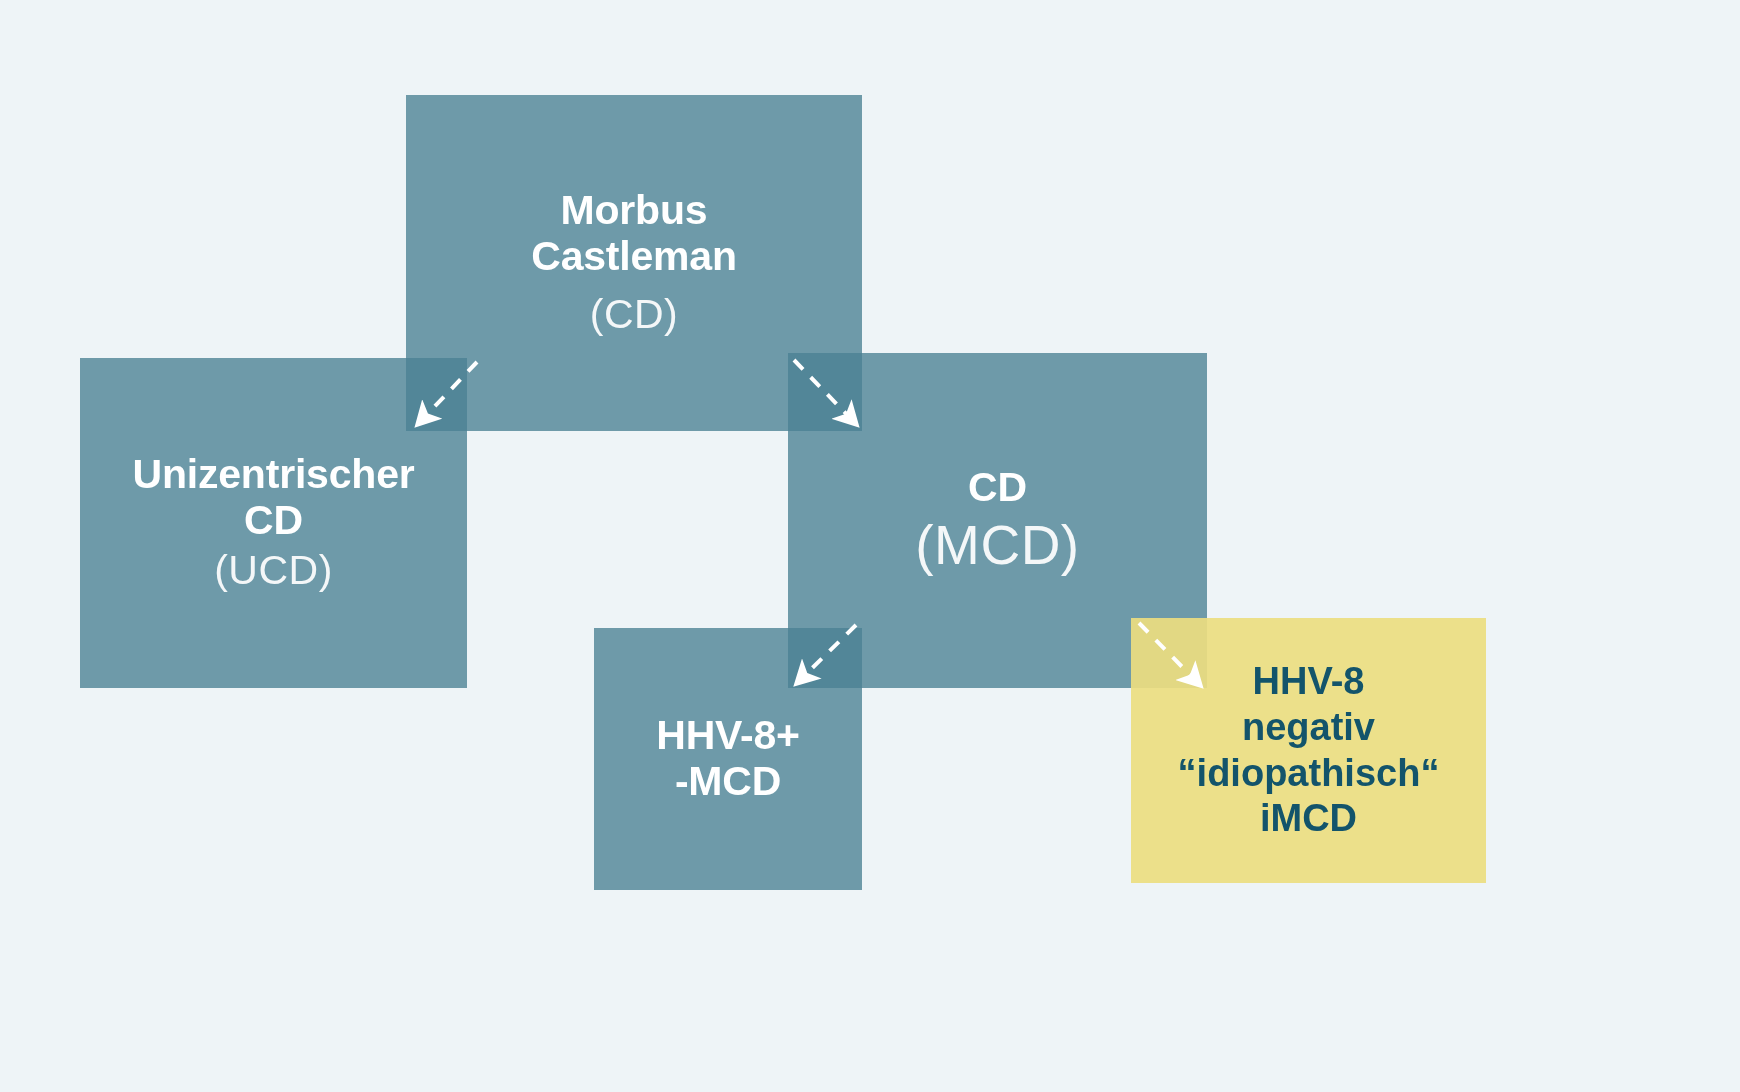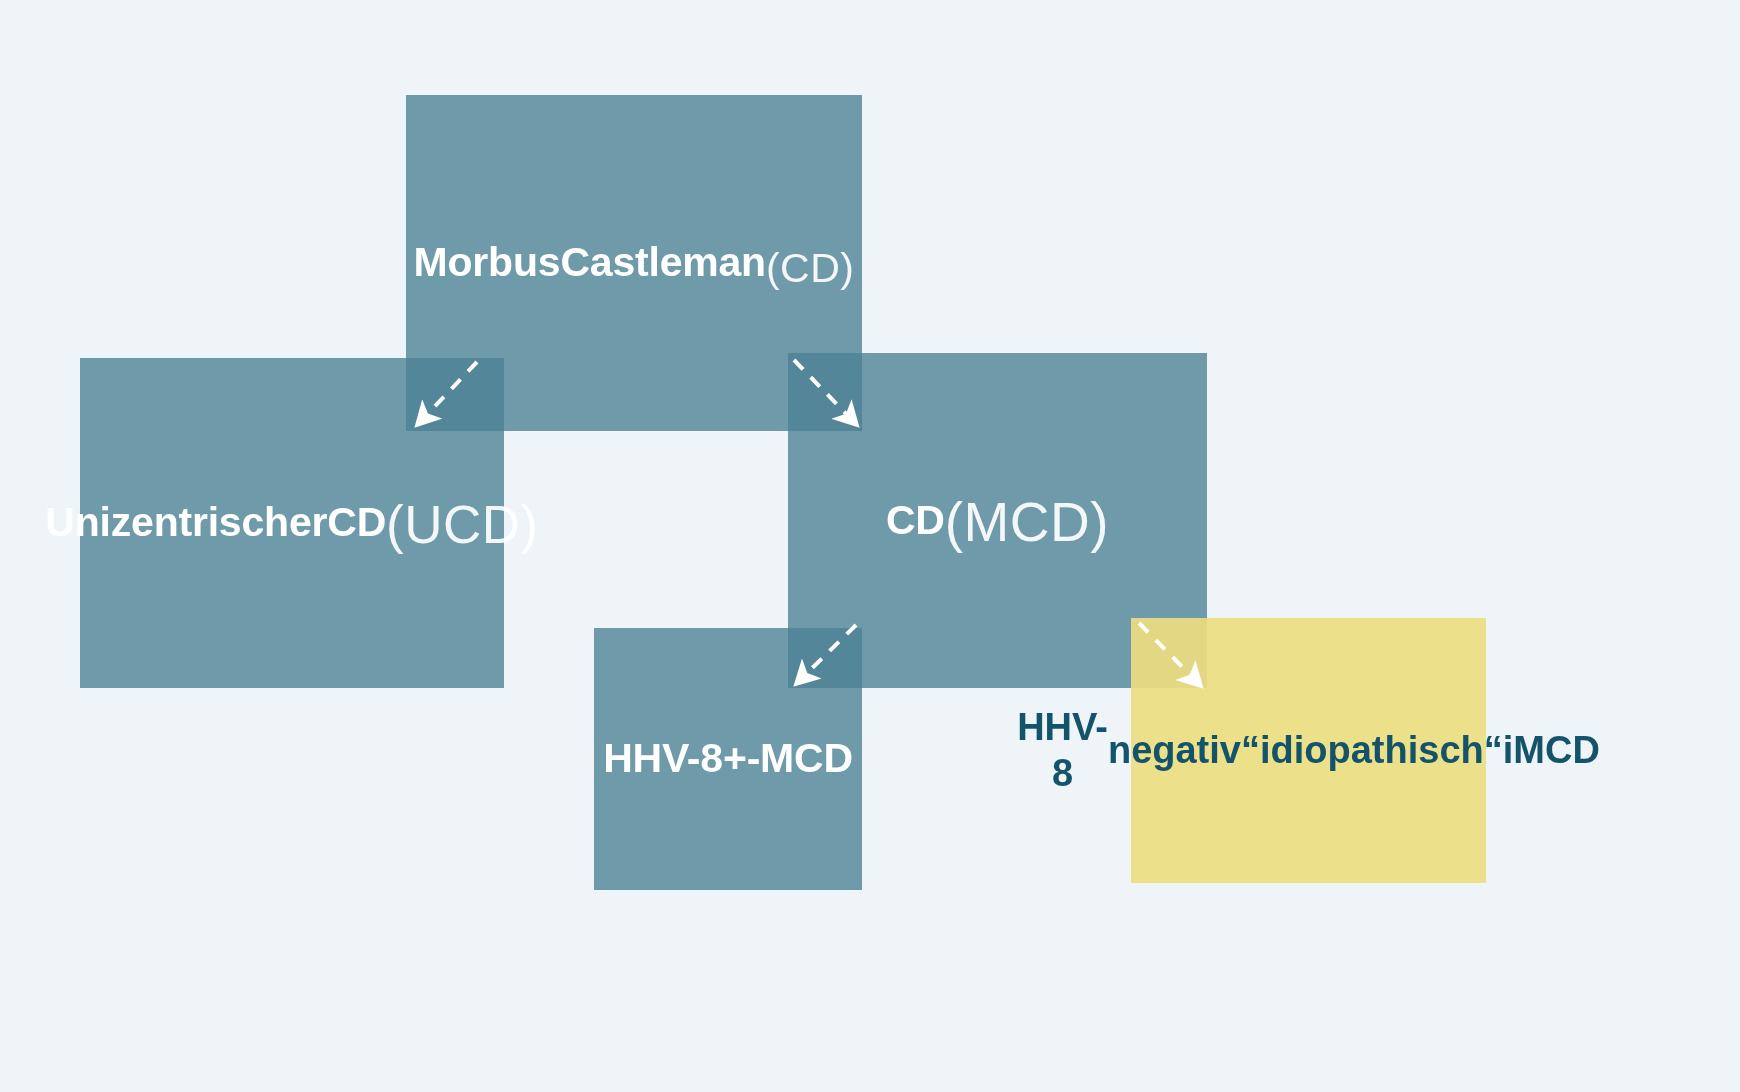--- a/index.html
+++ b/index.html
@@ -19,20 +19,21 @@
     width: 1740px;
     height: 1092px;
     background: #eef4f7;
   }
 
   
   .node {
     position: absolute;
     box-sizing: border-box;
     display: flex;
+    flex-direction: column;
     align-items: center;
     justify-content: center;
     text-align: center;
     line-height: 1.12;
   }
   .node.blue {
     background: rgba(74, 128, 148, 0.78);
     color: #ffffff;
   }
   .node.yellow {
@@ -53,24 +54,24 @@
   
   #node-cd {
     left: 406px;  top: 95px;
     width: 456px; height: 336px;
     font-size: 41px;
   }
   #node-cd .abbr { font-size: 41px; margin-top: 12px; }
 
   #node-ucd {
     left: 80px;   top: 358px;
-    width: 424px; height: 330px;
+    width: 387px; height: 330px;
     font-size: 41px;
   }
-  #node-ucd .abbr { font-size: 53px; margin-top: 4px; }
+  #node-ucd .abbr { font-size: 41px; margin-top: 4px; }
 
   #node-mcd {
     left: 788px;  top: 353px;
     width: 419px; height: 335px;
     font-size: 41px;
   }
   #node-mcd .abbr { font-size: 55px; margin-top: 4px; }
 
   #node-hhv8 {
     left: 594px;  top: 620px;

